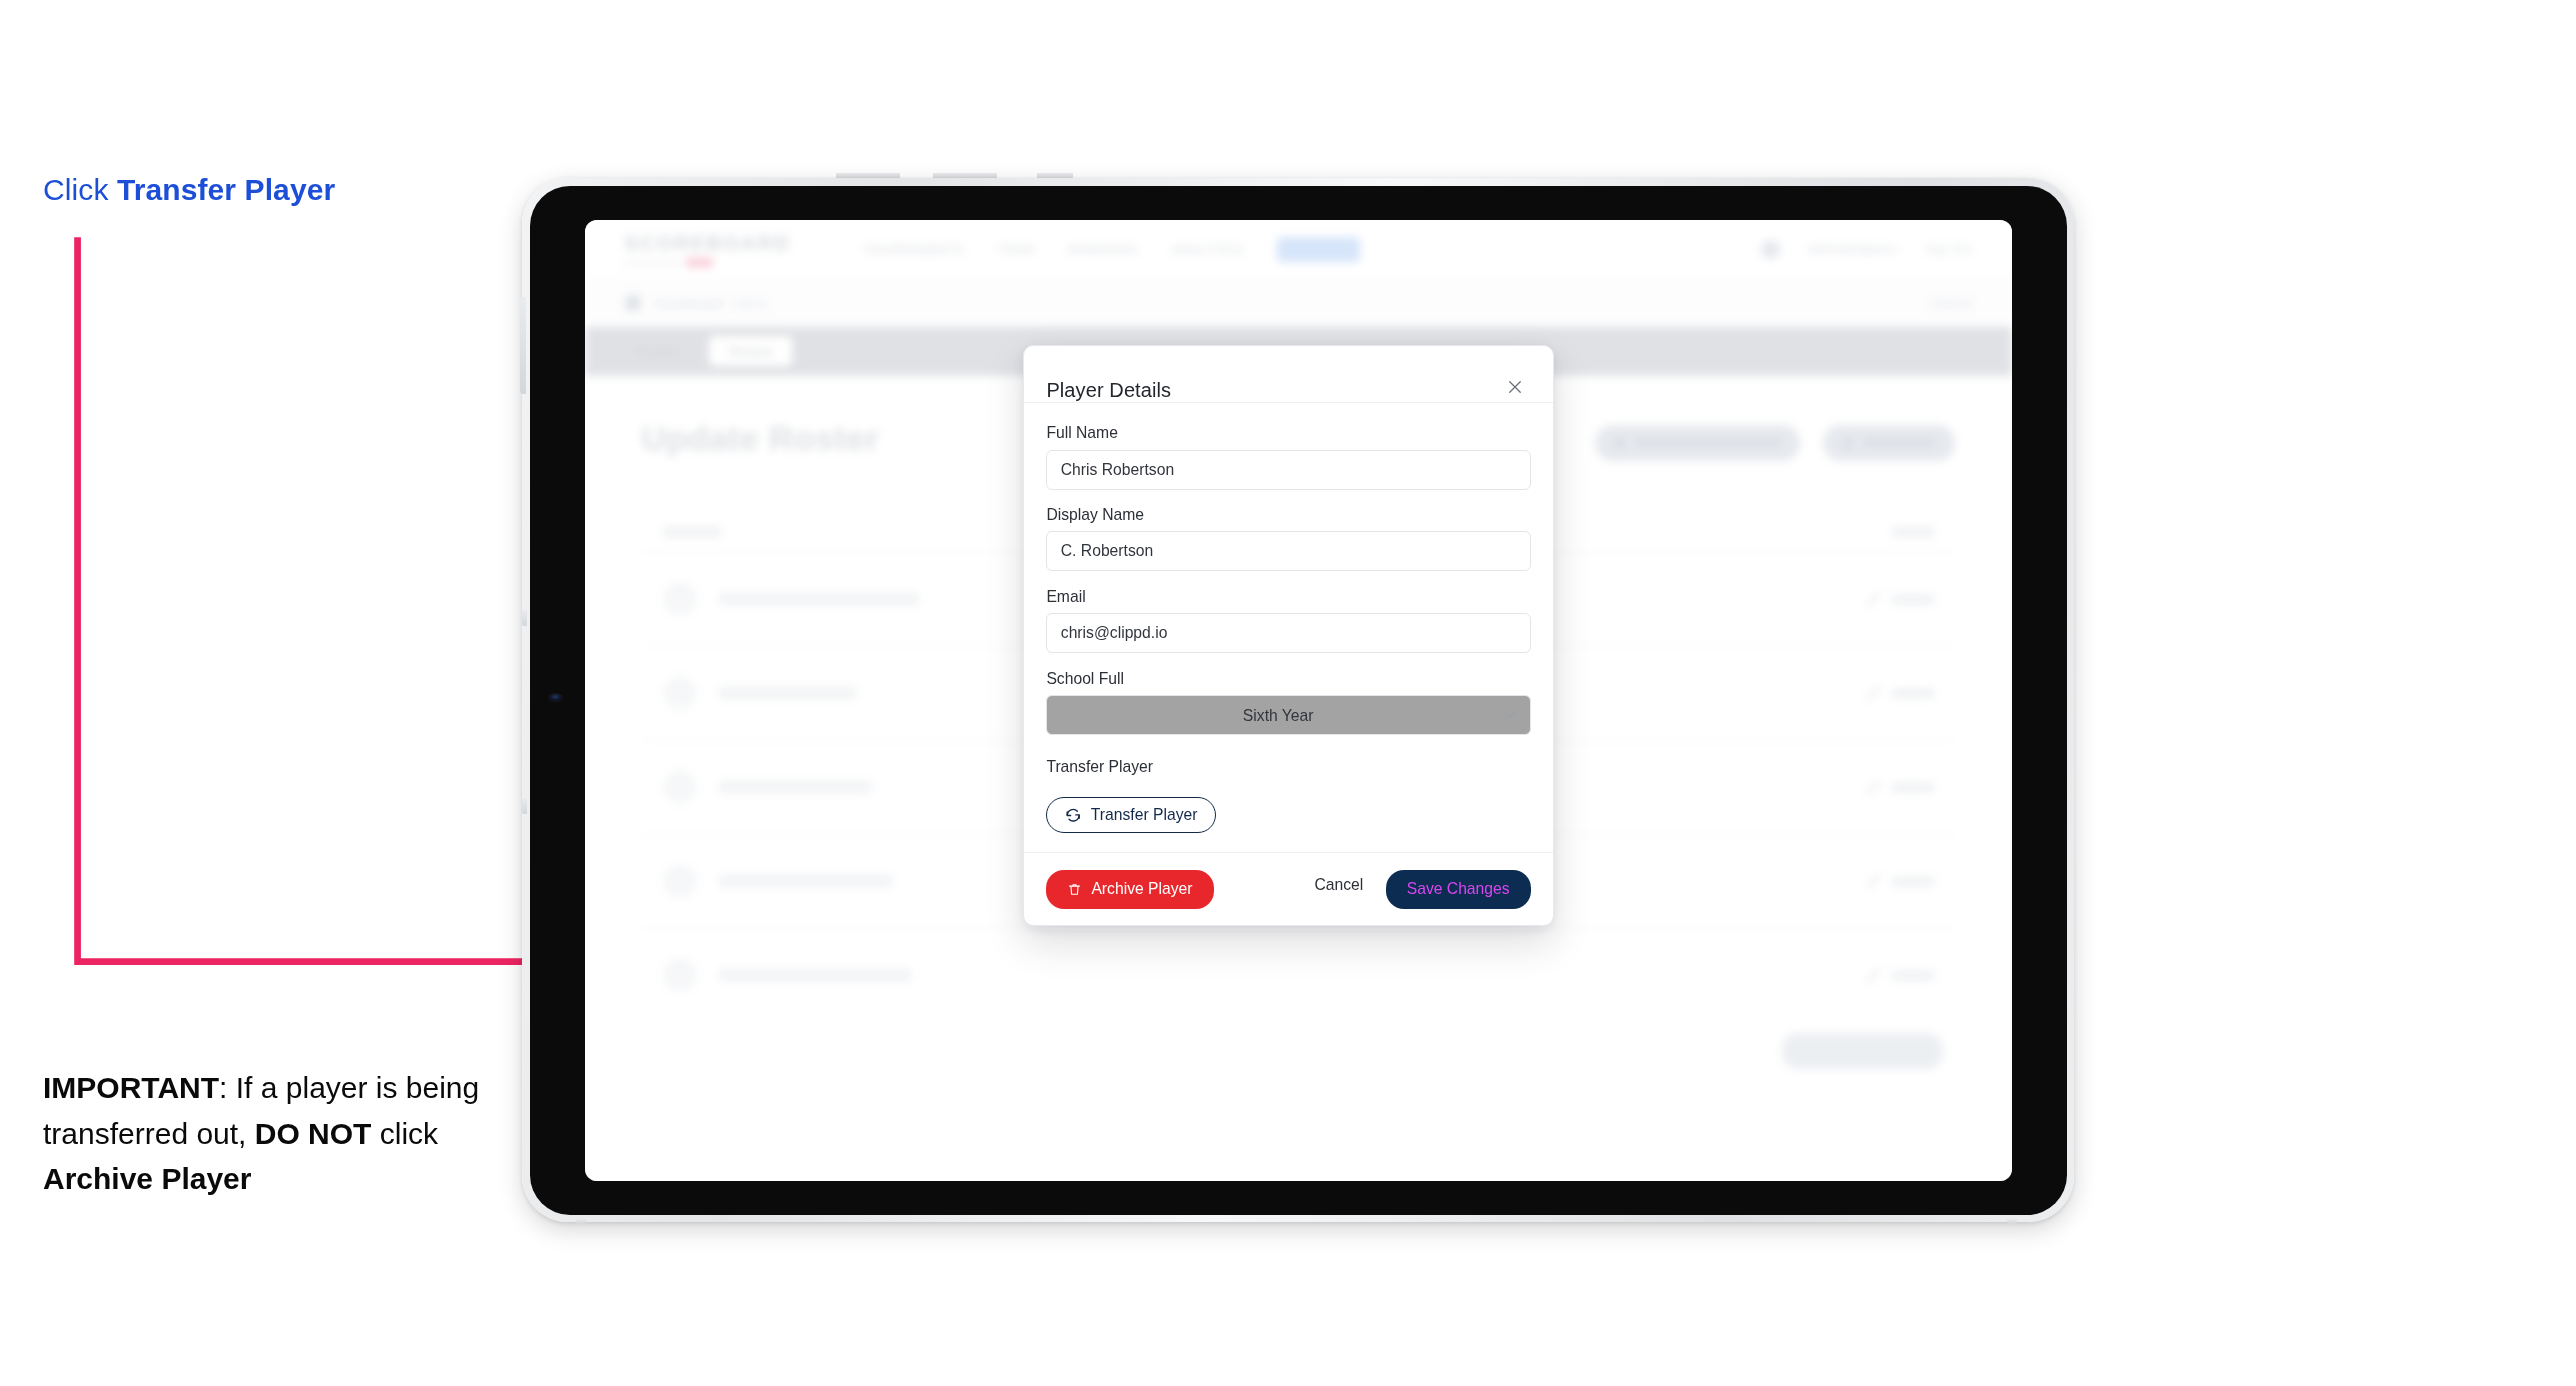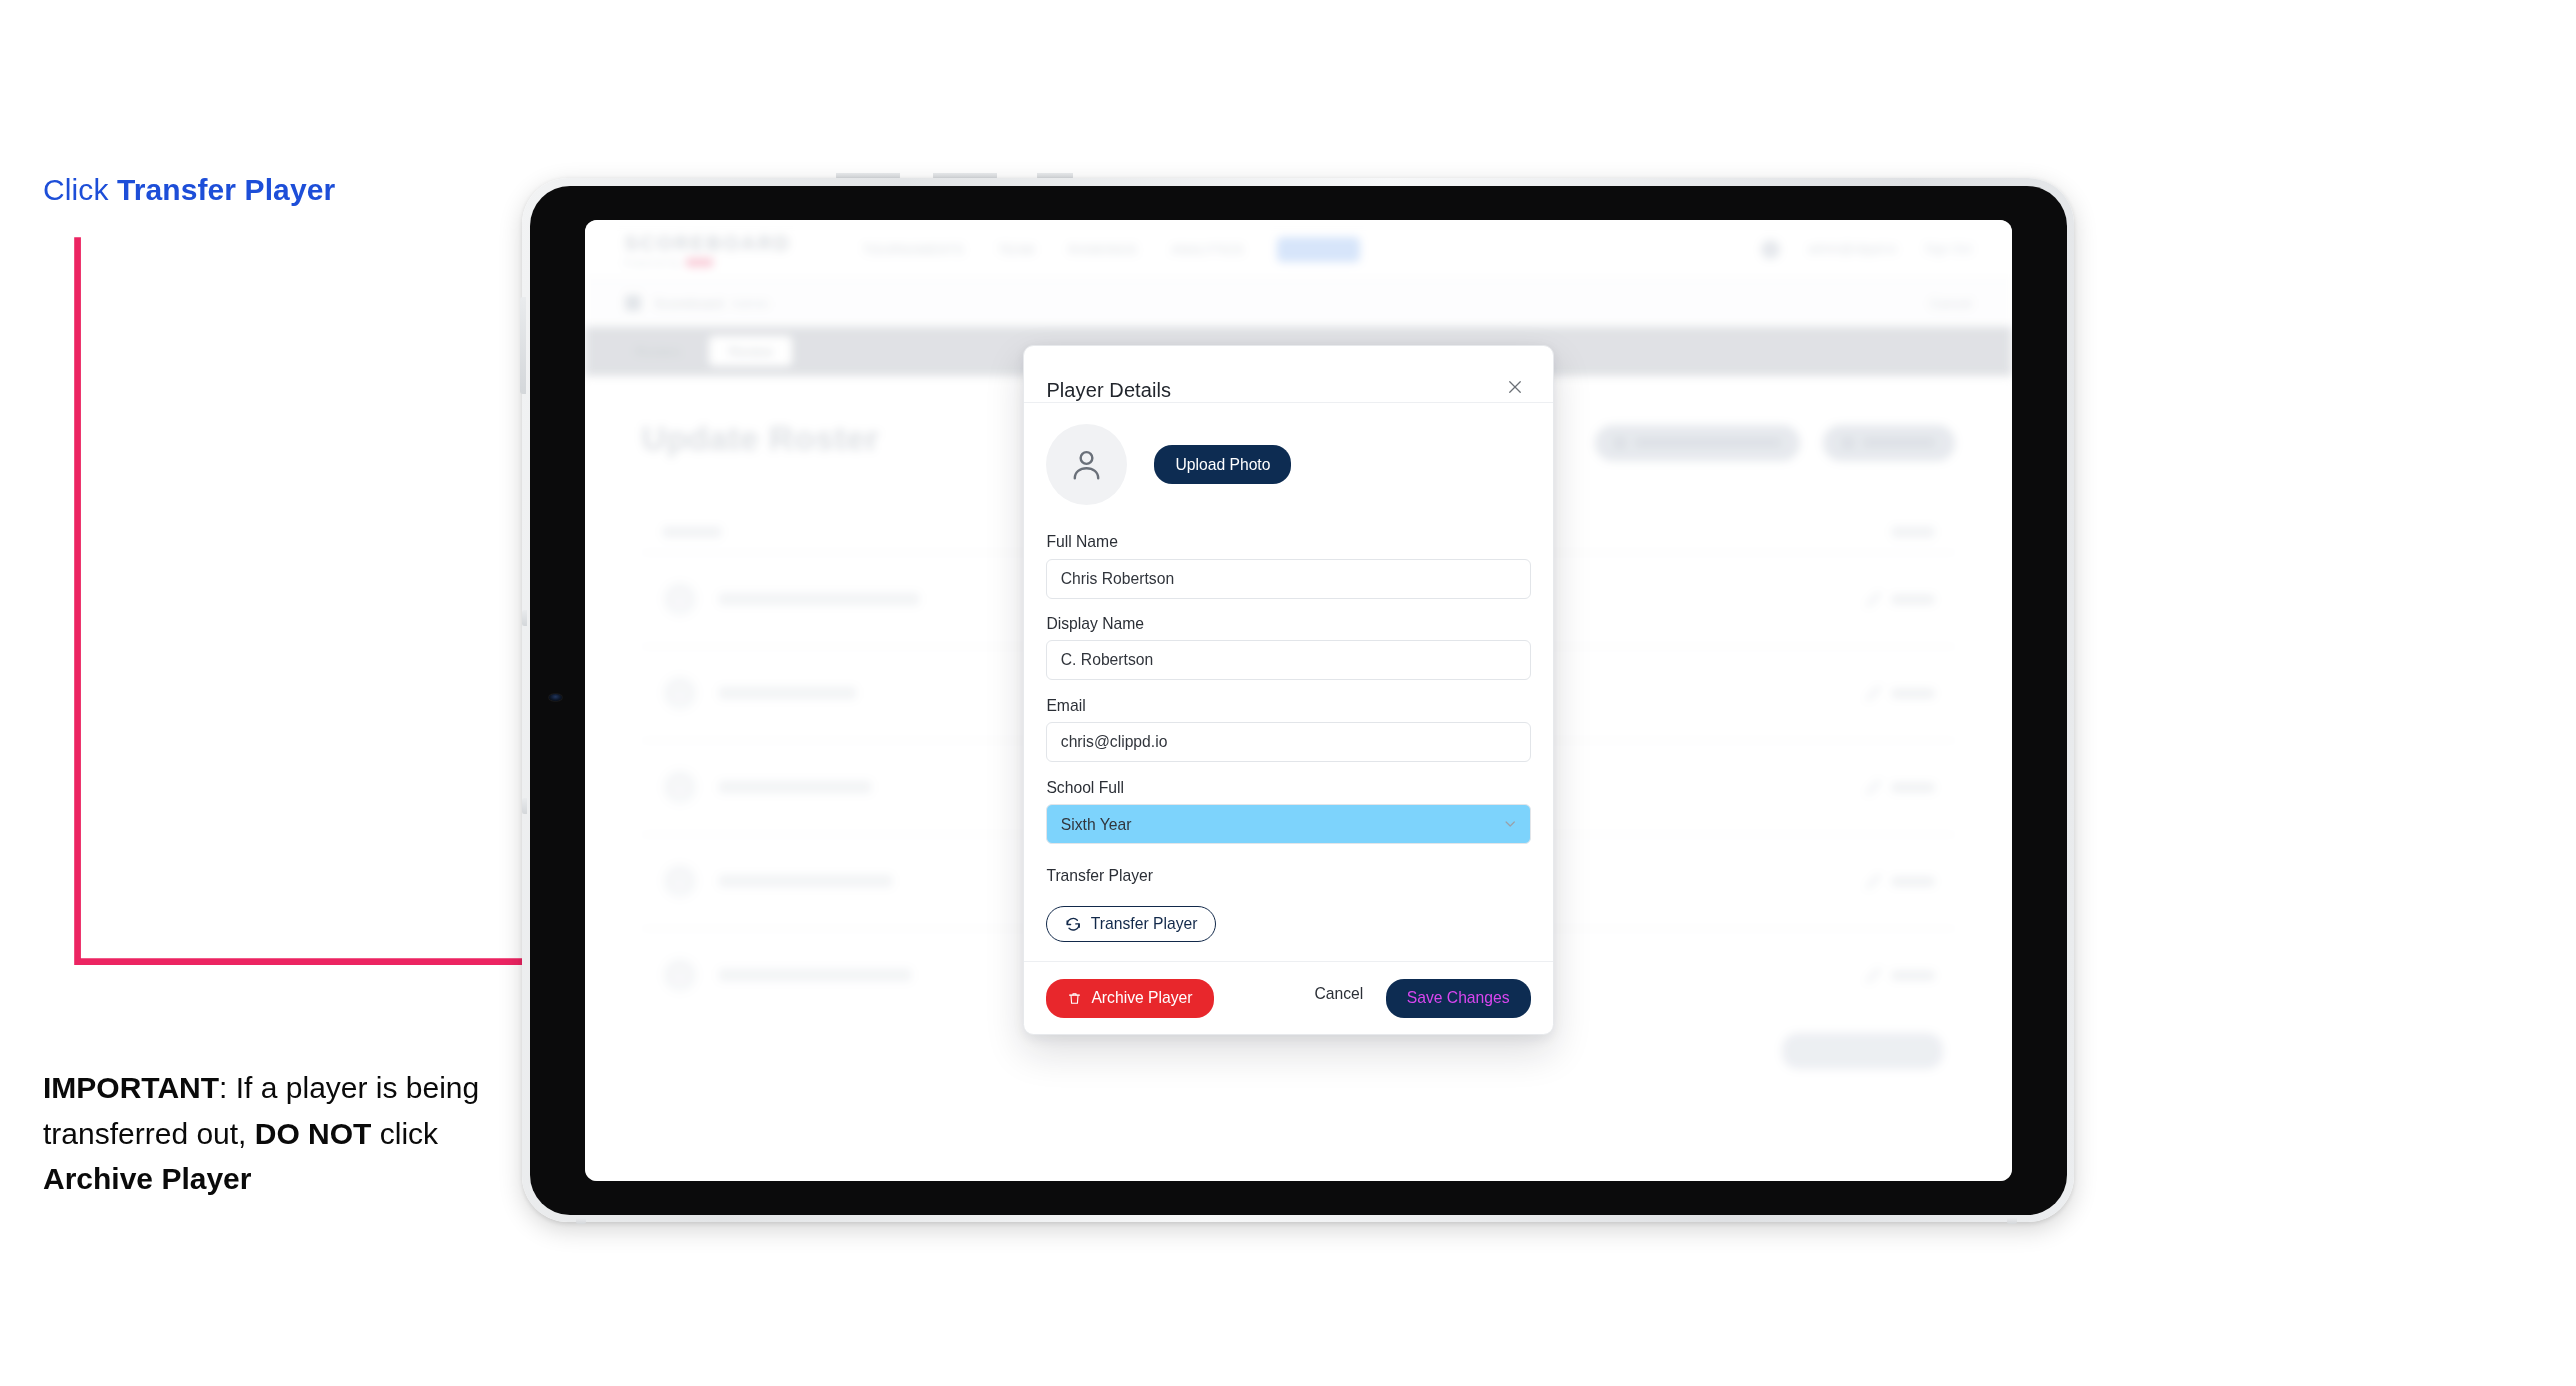--- a/index.html
+++ b/index.html
@@ -190,23 +190,24 @@
   .field:last-of-type { margin-bottom: 0; }
   .f-label { font-size: 15.7px; color: #2b2f36; display: block; margin-bottom: 7.5px; }
   .f-input {
     width: 100%; height: 40px; border: 0.7px solid #e2e5e9; border-radius: 6px;
     padding: 0 13.4px; font-size: 15.7px; color: #31353c; background: #fff;
     font-family: "Liberation Sans", sans-serif;
   }
   .f-select-wrap { position: relative; }
   .f-select {
     width: 100%; height: 40px; border: 0.7px solid #e2e5e9; border-radius: 6px;
-    padding: 0 34px 0 13.4px; font-size: 15.7px; color: #31353c; background: #7dd3fc;
+    padding: 0 34px 0 13.4px; font-size: 15.7px; color: #31353c; background: #a3a3a3;
     appearance: none; -webkit-appearance: none; cursor: pointer;
     font-family: "Liberation Sans", sans-serif;
+    text-align: center;
   }
   .f-chev {
     position: absolute; right: 12px; top: 50%; transform: translateY(-50%);
     pointer-events: none; width: 16.4px; height: 16.4px;
   }
 
   .transfer-sec { margin-top: 22.4px; }
   .ts-title { font-size: 15.7px; color: #2b2f36; margin-bottom: 6px; }
   .ts-desc { font-size: 15px; color: #9aa0a8; line-height: 1.45; max-width: 492px; }
   .btn-transfer {
@@ -387,29 +388,20 @@
       <button class="m-close" aria-label="Close">
         <svg viewBox="0 0 24 24" fill="none" stroke="#6b7076" stroke-width="1.7" stroke-linecap="round">
           <line x1="5" y1="5" x2="19" y2="19"></line>
             <line x1="19" y1="5" x2="5" y2="19"></line>
         </svg>
       </button>
     </div>
 
     <div class="m-body">
 
-      <div class="photo-row">
-        <div class="avatar-lg">
-          <svg viewBox="0 0 24 24" fill="none" stroke="#6a7079" stroke-width="1.5" stroke-linecap="round">
-            <circle cx="12" cy="8" r="3.6"></circle>
-            <path d="M4.8 20.5c0-3.9 3.2-6.2 7.2-6.2s7.2 2.3 7.2 6.2"></path>
-          </svg>
-        </div>
-        <button class="btn-upload">Upload Photo</button>
-      </div>
 
       <div class="field">
         <label class="f-label">Full Name</label>
         <input class="f-input" type="text" value="Chris Robertson" style="">
       </div>
 
       <div class="field">
         <label class="f-label">Display Name</label>
         <input class="f-input" type="text" value="C. Robertson" style="">
       </div>

